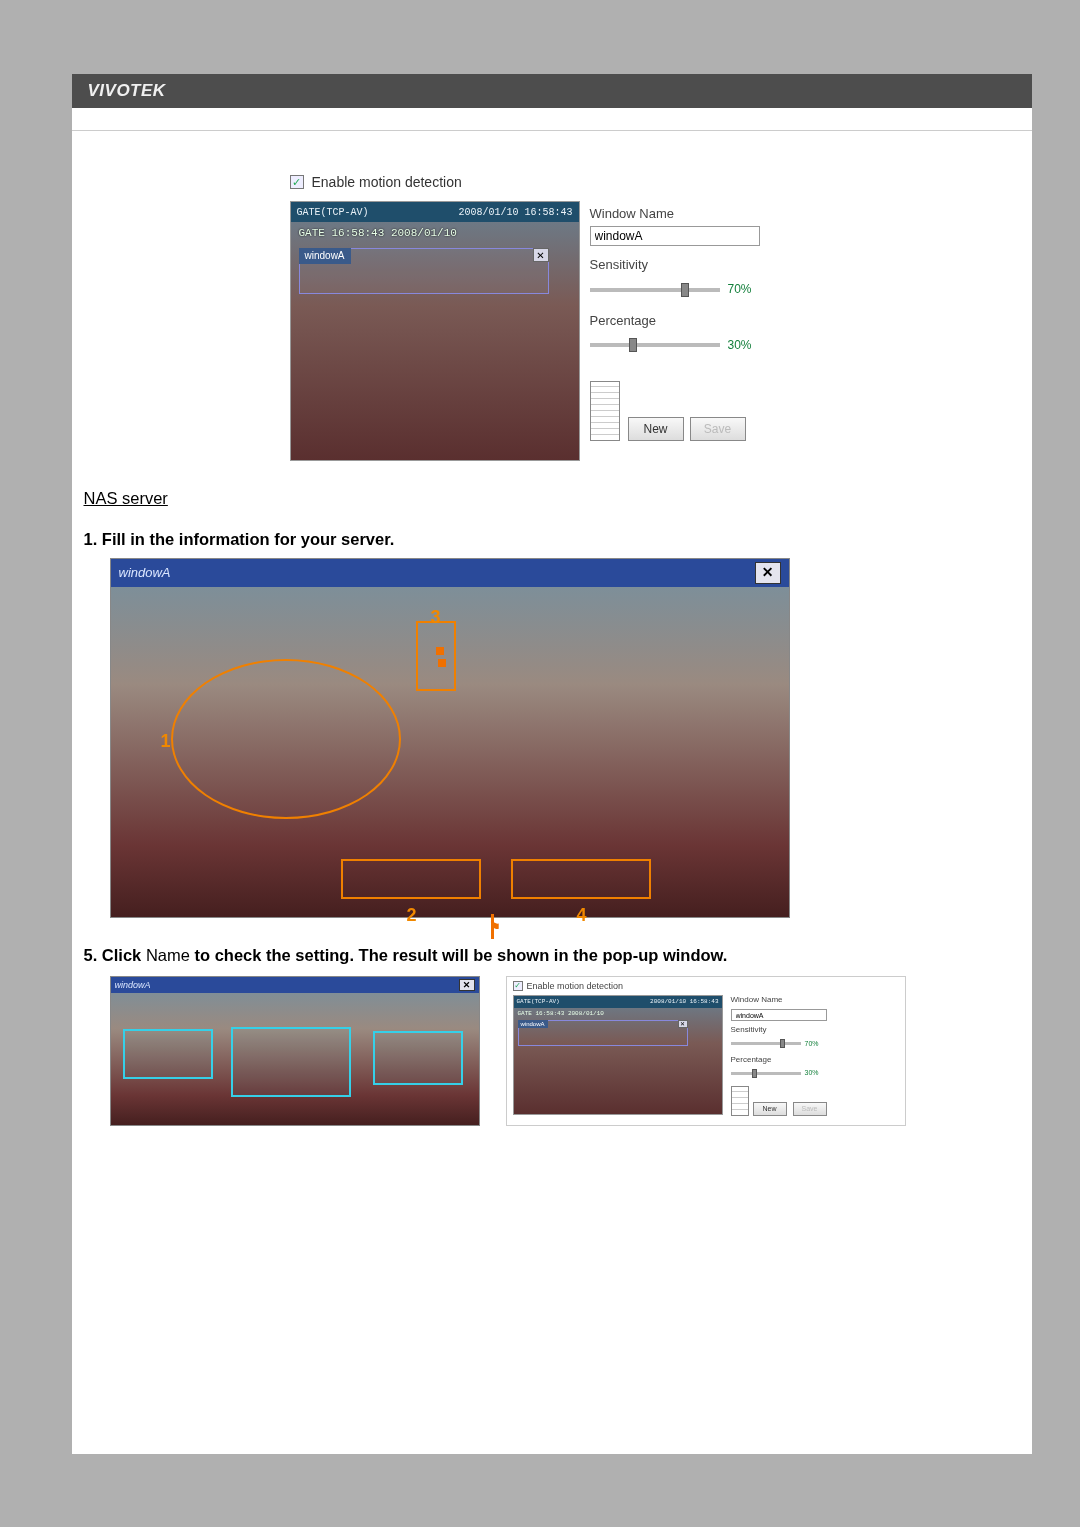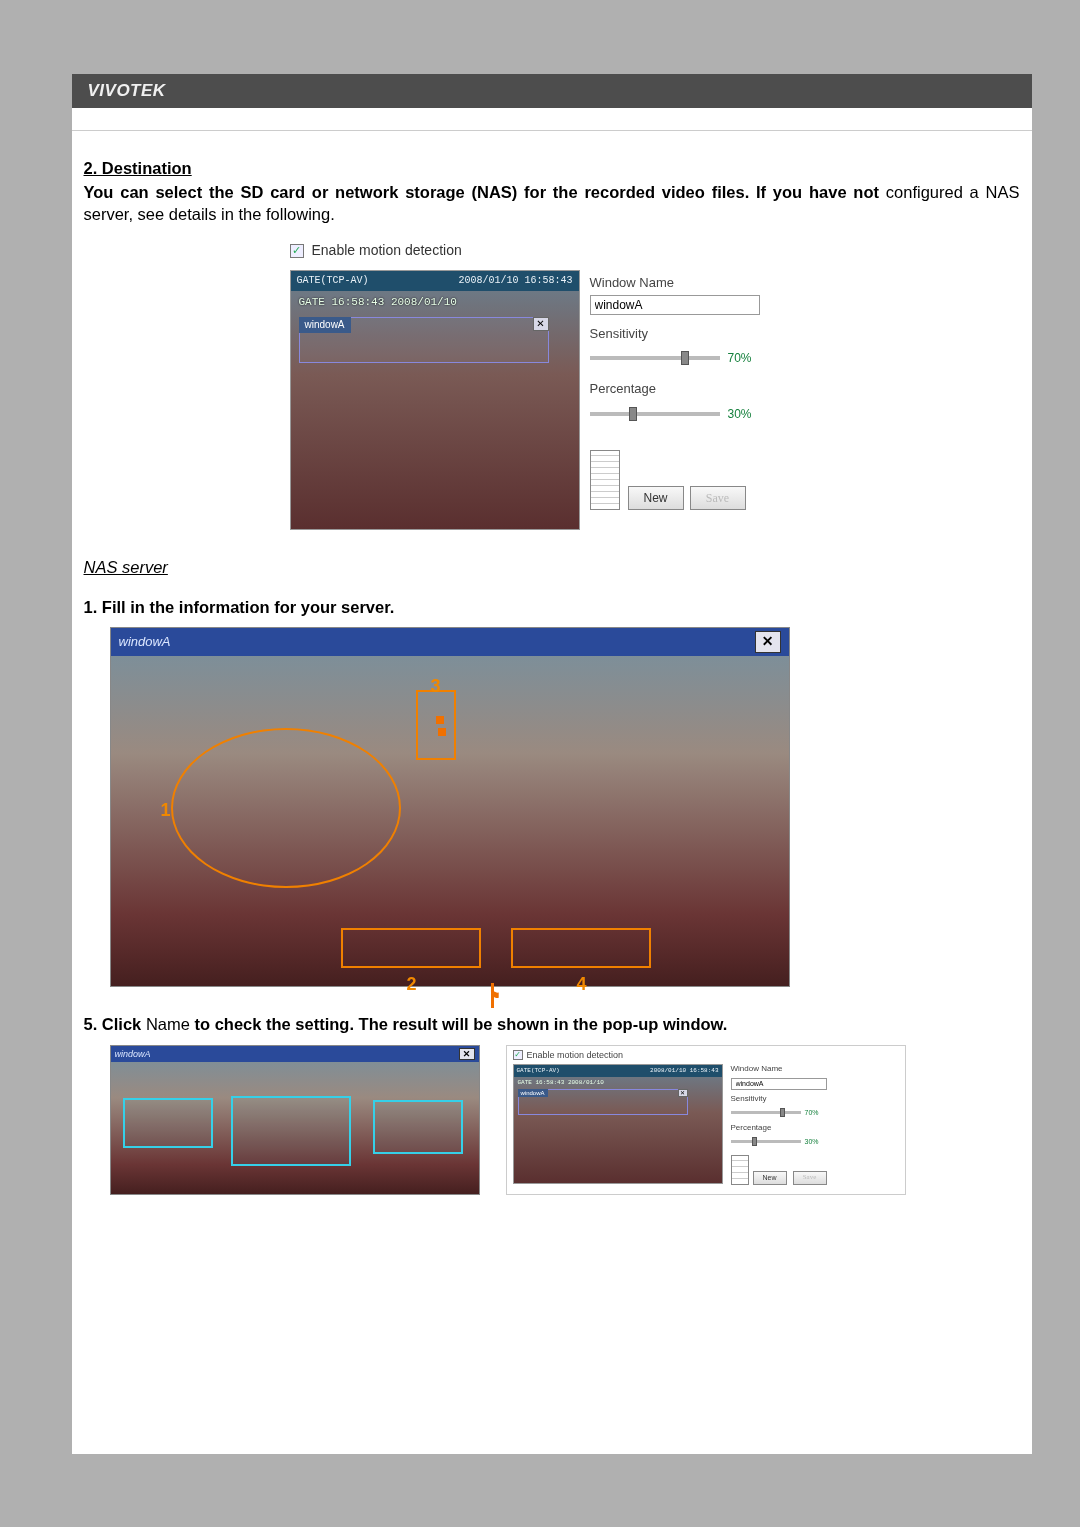--- a/index.html
+++ b/index.html
@@ -41,21 +41,21 @@
     font-size: 16.5px;
     line-height: 1.35;
     color: #000;
   }
   .sect-title {
     font-weight: bold;
     text-decoration: underline;
   }
   .para-just { text-align: justify; }
   .bold { font-weight: bold; }
-  .sub-under { text-decoration: underline; font-style: italic; }
+  .sub-under { text-decoration: underline; }
   .indent { padding-left: 22px; }
   .mt-sm { margin-top: 2px; }
   .mt-md { margin-top: 18px; }
 
   
   .fig1 {
     margin: 10px auto 14px auto;
     width: 540px;
     background: #fff;
   }
@@ -112,21 +112,21 @@
   .slider .knob { position:absolute; top:-5px; width:8px; height:14px; background:#888; border:1px solid #555; }
   .pctval { font-size:12px; color:#15803d; }
   .histobtn { display:flex; align-items:flex-end; gap:8px; margin-top:28px; }
   .histo { width:30px; height:60px; border:1px solid #888; background:repeating-linear-gradient(0deg,#fff,#fff 5px,#ccc 5px,#ccc 6px); }
   .btnrow { display:flex; gap:6px; }
   .btn3d {
     min-width:56px; height:24px; border:1px solid #888;
     background:linear-gradient(#f8f8f8,#ddd);
     font-size:12px; color:#333; display:flex; align-items:center; justify-content:center;
   }
-  .btn3d.disabled { color:#bbb;font-family:Liberation Serif, serif; }
+  .btn3d.disabled { color:#bbb; }
 
   
   .fig2 {
     margin: 8px 0 8px 26px;
     width: 680px; height: 360px;
     position: relative;
     background: linear-gradient(180deg,#7590a0 0%,#9a8a80 35%,#6a3535 80%,#451f1f 100%);
     border:1px solid #888;
   }
   .fig2 .blueband {
@@ -238,26 +238,20 @@
 
 <div class="page">
 
   <div class="header-band">
     <span class="brand">VIVOTEK</span>
   </div>
   <hr class="hr-thin">
 
   <div class="content">
 
-    <div>
-      <span class="sect-title">2. Destination</span>
-      <div class="para-just mt-sm">
-        <span class="bold">You can select the SD card or network storage (NAS) for the recorded video files. If you have not </span><span>configured a NAS server, see details in the following.</span>
-      </div>
-    </div>
 
     <div class="fig1">
       <div class="chkrow">
         <span class="chk">✓</span>
         <span>Enable motion detection</span>
       </div>
       <div class="fig1-body">
         <div class="preview">
           <div class="bar">
             <span>GATE(TCP-AV)</span>

